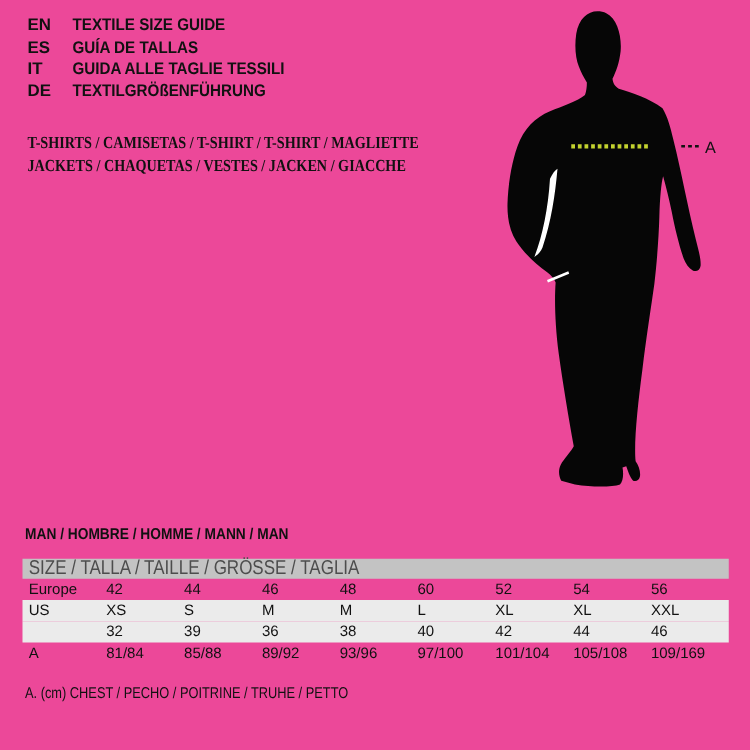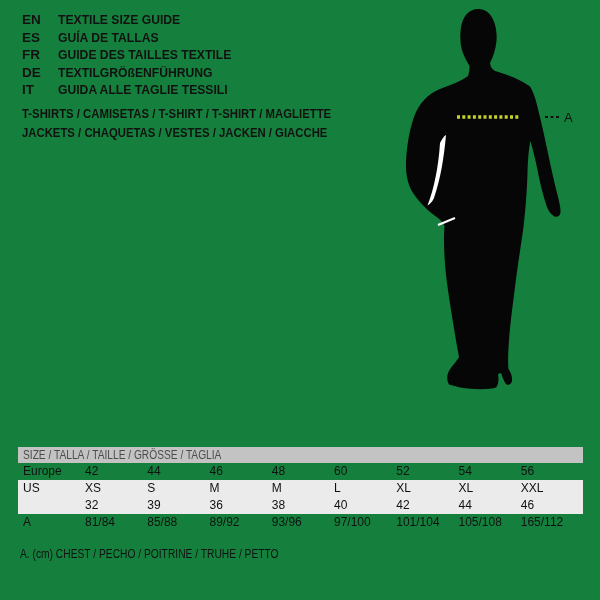--- a/index.html
+++ b/index.html
@@ -1,44 +1,44 @@
 <!DOCTYPE html>
 <html style="--head-bg: #c3c3c3; --shade: #ebebeb;"><head>
 <meta charset="utf-8">
 <style>
   html,body { margin:0; padding:0; background:#ffffff; }
   .canvas {
-    position:relative; width:600px; height:600px; background:#15803d;
+    position:relative; width:600px; height:600px; background:#ec4899;
     font-family:"Liberation Sans","DejaVu Sans",sans-serif;
     color:#111; overflow:hidden;
   }
   .condensed { display:inline-block; transform:scaleX(0.9); transform-origin:0 50%; white-space:nowrap; }
 
   
   .langs { position:absolute; left:22px; top:11px; }
   .lang-row { height:17.6px; line-height:17.6px; font-size:13.5px; font-weight:bold; }
   .lang-code { display:inline-block; width:36px; }
 
   
-  .cats { position:absolute; left:22px; top:105px; }
+  .cats { position:absolute; left:22px; top:105px;font-family:Liberation Serif, serif; }
   .cat-line { height:18.5px; line-height:18.5px; font-size:13.5px; font-weight:bold;
               transform:scaleX(0.84); transform-origin:0 50%; white-space:nowrap; }
 
   
   .figure { position:absolute; left:400px; top:5px; width:175px; height:390px; }
 
   
   .man-line { position:absolute; left:20px; top:419px; font-size:12.5px; font-weight:bold;
               height:16px; line-height:16px; }
   .man-line .condensed { transform:scaleX(0.88); }
 
   
   .size-table { position:absolute; left:18px; top:447px; width:565px; font-size:12px; }
   .thead { height:16px; line-height:16.5px; background:var(--head-bg,#c3c3c3);
-           color:#4d4d4d; padding-left:5px; font-size:12px; }
+           color:#4d4d4d; padding-left:5px; font-size:16px; }
   .thead .condensed { transform:scaleX(0.85); }
   .trow { display:flex; height:17px; line-height:17px; }
   .trow.shaded { background:var(--shade,#ebebeb); }
   .tlabel { width:62px; padding-left:5px; text-align:left; flex:none; }
   .tcell { flex:1; }
 
   
   .footnote { position:absolute; left:20px; top:546px; font-size:12.5px; font-weight:normal;
               height:16px; line-height:16px; }
   .footnote .condensed { transform:scaleX(0.82); }
@@ -49,27 +49,24 @@
 <div class="canvas">
 
   <div class="langs">
       <div class="lang-row">
     <span class="lang-code">EN</span><span class="condensed">TEXTILE SIZE GUIDE</span>
   </div>
       <div class="lang-row">
     <span class="lang-code">ES</span><span class="condensed">GUÍA DE TALLAS</span>
   </div>
       <div class="lang-row">
-    <span class="lang-code">FR</span><span class="condensed">GUIDE DES TAILLES TEXTILE</span>
+    <span class="lang-code">IT</span><span class="condensed">GUIDA ALLE TAGLIE TESSILI</span>
   </div>
       <div class="lang-row">
     <span class="lang-code">DE</span><span class="condensed">TEXTILGRÖßENFÜHRUNG</span>
-  </div>
-      <div class="lang-row">
-    <span class="lang-code">IT</span><span class="condensed">GUIDA ALLE TAGLIE TESSILI</span>
   </div>
     </div>
 
   <div class="cats">
       <div class="cat-line">T-SHIRTS / CAMISETAS / T-SHIRT / T-SHIRT / MAGLIETTE</div>
       <div class="cat-line">JACKETS / CHAQUETAS / VESTES / JACKEN / GIACCHE</div>
     </div>
 
   <svg class="figure" viewBox="0 0 175 390" width="175" height="390" xmlns="http://www.w3.org/2000/svg">
     <path fill="#060606" d="
@@ -117,20 +114,23 @@
       C 44 152, 41 172, 34 193
       C 32.5 196.5, 30 199, 27.5 200.5
       C 34 184, 38.5 162, 40 138
       C 42 134, 44 131, 46 130 Z"></path>
     <line x1="38" y1="220" x2="55" y2="213" stroke="#ffffff" stroke-width="2"></line>
     <line x1="57" y1="112" x2="119" y2="112" stroke="#c3d22f" stroke-width="3.4" stroke-dasharray="3 2.3"></line>
     <line x1="145" y1="112" x2="161" y2="112" stroke="#111111" stroke-width="2" stroke-dasharray="3 2.5"></line>
     <text x="164" y="117" font-size="13" fill="#111111">A</text>
   </svg>
 
+  <div class="man-line">
+    <span class="condensed">MAN / HOMBRE / HOMME / MANN / MAN</span>
+  </div>
 
   <div class="size-table">
     <div class="thead">
       <span class="condensed">SIZE / TALLA / TAILLE / GRÖSSE / TAGLIA</span>
     </div>
     <div>
         <div class="trow">
     <div class="tlabel">Europe</div>
   <div class="tcell">42</div>
           <div class="tcell">44</div>
@@ -165,21 +165,21 @@
         </div>
         <div class="trow">
     <div class="tlabel">A</div>
   <div class="tcell">81/84</div>
           <div class="tcell">85/88</div>
           <div class="tcell">89/92</div>
           <div class="tcell">93/96</div>
           <div class="tcell">97/100</div>
           <div class="tcell">101/104</div>
           <div class="tcell">105/108</div>
-          <div class="tcell">165/112</div>
+          <div class="tcell">109/169</div>
         </div>
       </div>
   </div>
 
   <div class="footnote">
     <span class="condensed">A. (cm) CHEST / PECHO / POITRINE / TRUHE / PETTO</span>
   </div>
 
 </div>
 

